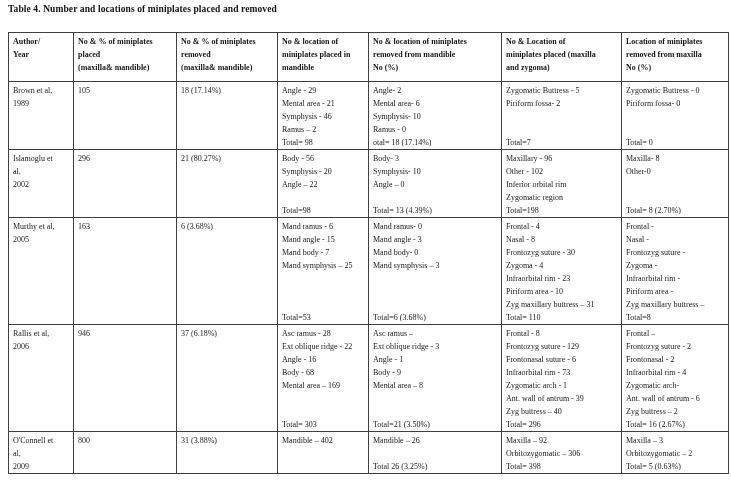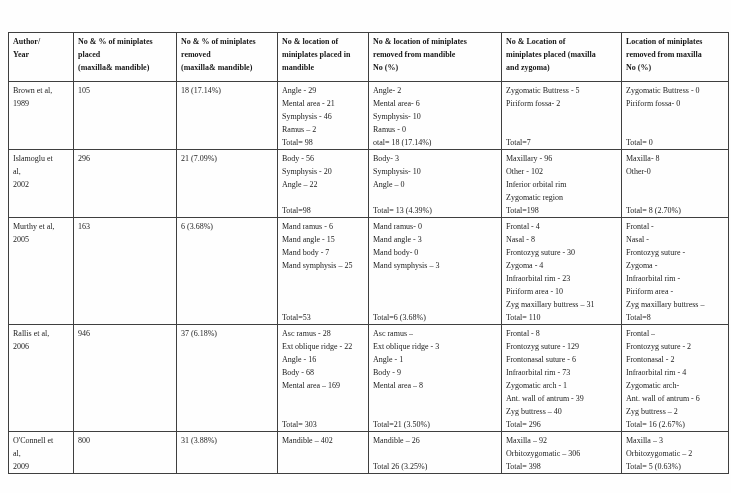--- a/index.html
+++ b/index.html
@@ -51,20 +51,21 @@
   table.data-table td {
     font-weight: normal;
     color: #222222;
   }
 </style>
 </head>
 <body>
 
 <div class="page">
 
+  <div class="doc-title">Table 4. Number and locations of miniplates placed and removed</div>
 
   <table class="data-table">
     <colgroup>
       <col style="width:65px">
       <col style="width:103px">
       <col style="width:101px">
       <col style="width:91px">
       <col style="width:133px">
       <col style="width:120px">
       <col style="width:107px">
@@ -118,21 +119,21 @@
 Piriform fossa- 0
 
 
 Total= 0</td>
       </tr>
       <tr style="height:67px">
         <td>Islamoglu et
 al,
 2002</td>
         <td>296</td>
-        <td>21 (7.09%)</td>
+        <td>21 (80.27%)</td>
         <td>Body - 56
 Symphysis - 20
 Angle – 22
 
 Total=98</td>
         <td>Body- 3
 Symphysis- 10
 Angle – 0
 
 Total= 13 (4.39%)</td>

